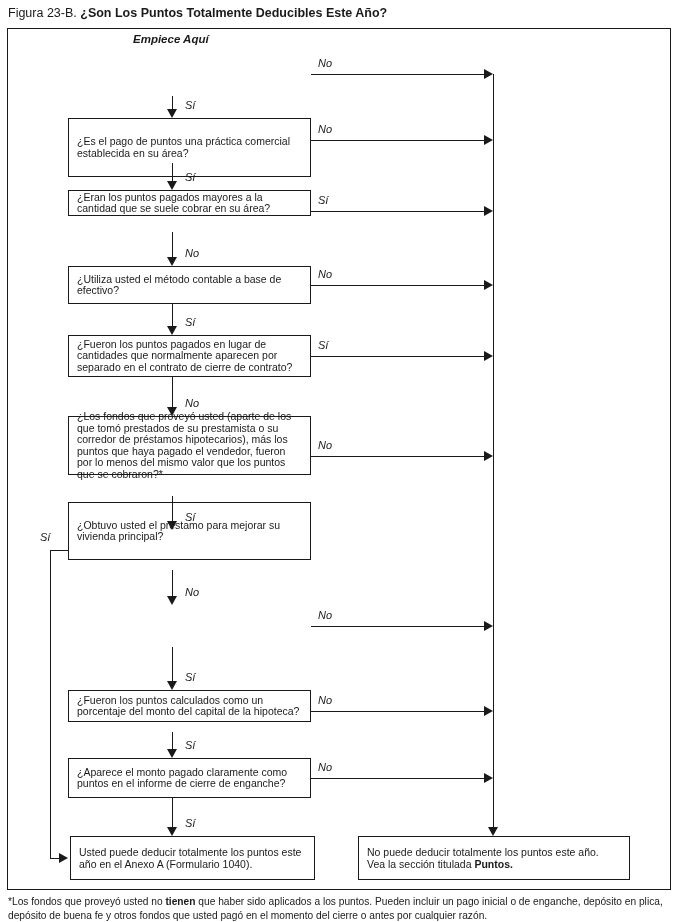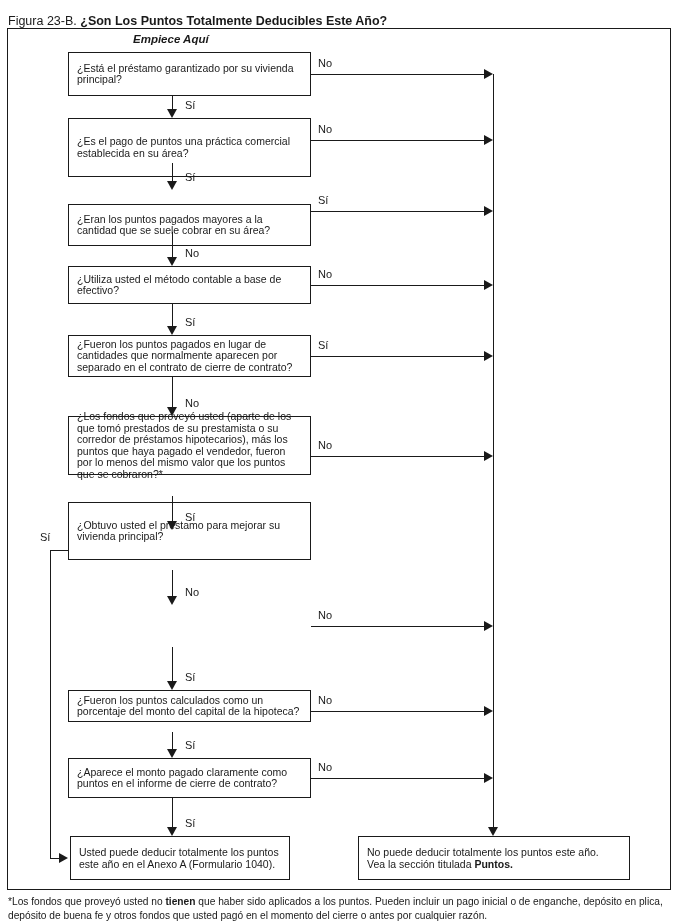--- a/index.html
+++ b/index.html
@@ -1,77 +1,74 @@
 <!DOCTYPE html>
 <html><head>
 <meta charset="utf-8">
 <style>
   html,body{margin:0;padding:0;background:#fff;}
   #page{position:relative;width:677px;height:922px;background:#fff;
         font-family:"Liberation Sans",sans-serif;color:#1a1a1a;overflow:hidden;}
-  #fig-title{position:absolute;left:8px;top:6px;font-size:12.5px;white-space:nowrap;margin-top:8px;}
+  #fig-title{position:absolute;left:8px;top:6px;font-size:12.5px;white-space:nowrap;}
   #fig-title .bold{font-weight:bold;}
   #outer{position:absolute;left:7px;top:28px;width:662px;height:860px;border:1px solid #1a1a1a;}
   #start-label{position:absolute;left:133px;top:33px;font-size:11.5px;font-weight:bold;font-style:italic;}
   .qbox{position:absolute;left:68px;width:243px;border:1px solid #1a1a1a;background:#fff;
         display:flex;align-items:center;box-sizing:border-box;padding:0 8px;
         font-size:10.5px;line-height:11.5px;}
   .obox{position:absolute;border:1px solid #1a1a1a;background:#fff;box-sizing:border-box;
         display:flex;flex-direction:column;justify-content:center;padding:0 8px;
         font-size:10.5px;line-height:12px;}
   .vline{position:absolute;width:1px;background:#1a1a1a;}
   .hline{position:absolute;height:1px;background:#1a1a1a;}
   .ah-down{position:absolute;width:0;height:0;border-left:5px solid transparent;
            border-right:5px solid transparent;border-top:9px solid #1a1a1a;}
   .ah-right{position:absolute;width:0;height:0;border-top:5px solid transparent;
             border-bottom:5px solid transparent;border-left:9px solid #1a1a1a;}
-  .lbl{position:absolute;font-size:11px;white-space:nowrap;}
+  .lbl{position:absolute;font-size:11px;font-style:italic;white-space:nowrap;}
   #footnote{position:absolute;left:8px;top:895px;width:662px;font-size:10.2px;line-height:13.5px;}
   .b{font-weight:bold;}
 </style>
 </head>
 <body>
 
 <div id="page">
 
   <div id="fig-title">
     <span>Figura 23-B.</span>
     <span class="bold">¿Son Los Puntos Totalmente Deducibles Este Año?</span>
   </div>
 
   <div id="outer"></div>
 
   <div id="start-label">Empiece Aquí</div>
 
-  <div class="qbox" style="top:52px;height:44px">
-      <span>¿Está el préstamo garantizado por su vivienda principal?</span>
-    </div>
   <div class="qbox" style="top:118px;height:59px">
       <span>¿Es el pago de puntos una práctica comercial establecida en su área?</span>
     </div>
-  <div class="qbox" style="top:204px;height:42px">
+  <div class="qbox" style="top:190px;height:26px">
       <span>¿Eran los puntos pagados mayores a la cantidad que se suele cobrar en su área?</span>
     </div>
   <div class="qbox" style="top:266px;height:38px">
       <span>¿Utiliza usted el método contable a base de efectivo?</span>
     </div>
   <div class="qbox" style="top:335px;height:42px">
       <span>¿Fueron los puntos pagados en lugar de cantidades que normalmente aparecen por separado en el contrato de cierre de contrato?</span>
     </div>
   <div class="qbox" style="top:416px;height:59px">
       <span>¿Los fondos que proveyó usted (aparte de los que tomó prestados de su prestamista o su corredor de préstamos hipotecarios), más los puntos que haya pagado el vendedor, fueron por lo menos del mismo valor que los puntos que se cobraron?*</span>
     </div>
   <div class="qbox" style="top:502px;height:58px">
       <span>¿Obtuvo usted el préstamo para mejorar su vivienda principal?</span>
     </div>
   <div class="qbox" style="top:690px;height:32px">
       <span>¿Fueron los puntos calculados como un porcentaje del monto del capital de la hipoteca?</span>
     </div>
   <div class="qbox" style="top:758px;height:40px">
-      <span>¿Aparece el monto pagado claramente como puntos en el informe de cierre de contrato?</span>
+      <span>¿Aparece el monto pagado claramente como puntos en el informe de cierre de enganche?</span>
     </div>
 
   <div class="vline" style="left:172px;top:96px;height:14px"></div>
   <div class="ah-down" style="left:167px;top:109px"></div>
   <div class="lbl" style="left:185px;top:99px">Sí</div>
 
   <div class="vline" style="left:172px;top:163px;height:18px"></div>
   <div class="ah-down" style="left:167px;top:181px"></div>
   <div class="lbl" style="left:185px;top:171px">Sí</div>
 
@@ -145,21 +142,21 @@
 
   <div class="vline" style="left:493px;top:74px;height:753px"></div>
   <div class="ah-down" style="left:488px;top:827px"></div>
 
   <div class="lbl" style="left:40px;top:531px">Sí</div>
   <div class="hline" style="left:50px;top:550px;width:18px"></div>
   <div class="vline" style="left:50px;top:550px;height:308px"></div>
   <div class="hline" style="left:50px;top:858px;width:9px"></div>
   <div class="ah-right" style="left:59px;top:853px"></div>
 
-  <div class="obox" style="left:70px;top:836px;width:220px;height:44px">
+  <div class="obox" style="left:70px;top:836px;width:245px;height:44px">
     <span>Usted puede deducir totalmente los puntos este año en el Anexo A (Formulario 1040).</span>
   </div>
   <div class="obox" style="left:358px;top:836px;width:272px;height:44px">
     <div>No puede deducir totalmente los puntos este año.</div>
     <div><span>Vea la sección titulada </span><span class="b">Puntos.</span></div>
   </div>
 
   <div id="footnote">
     <span>*Los fondos que proveyó usted no </span><span class="b">tienen</span><span> que haber sido aplicados a los puntos. Pueden incluir un pago inicial o de enganche, depósito en plica, depósito de buena fe y otros fondos que usted pagó en el momento del cierre o antes por cualquier razón.</span>
   </div>

